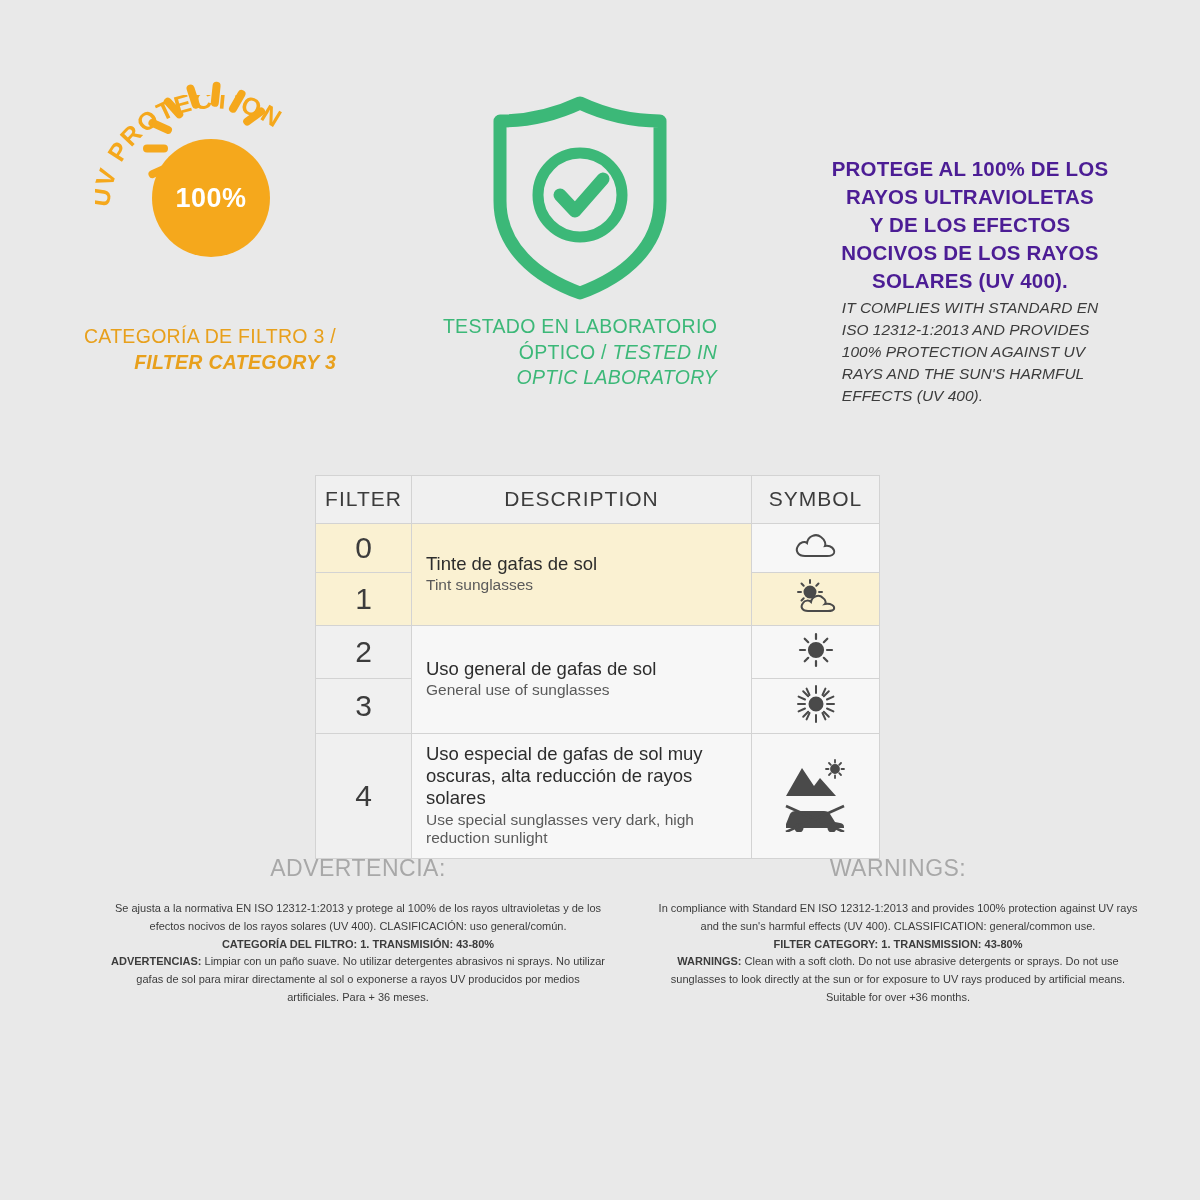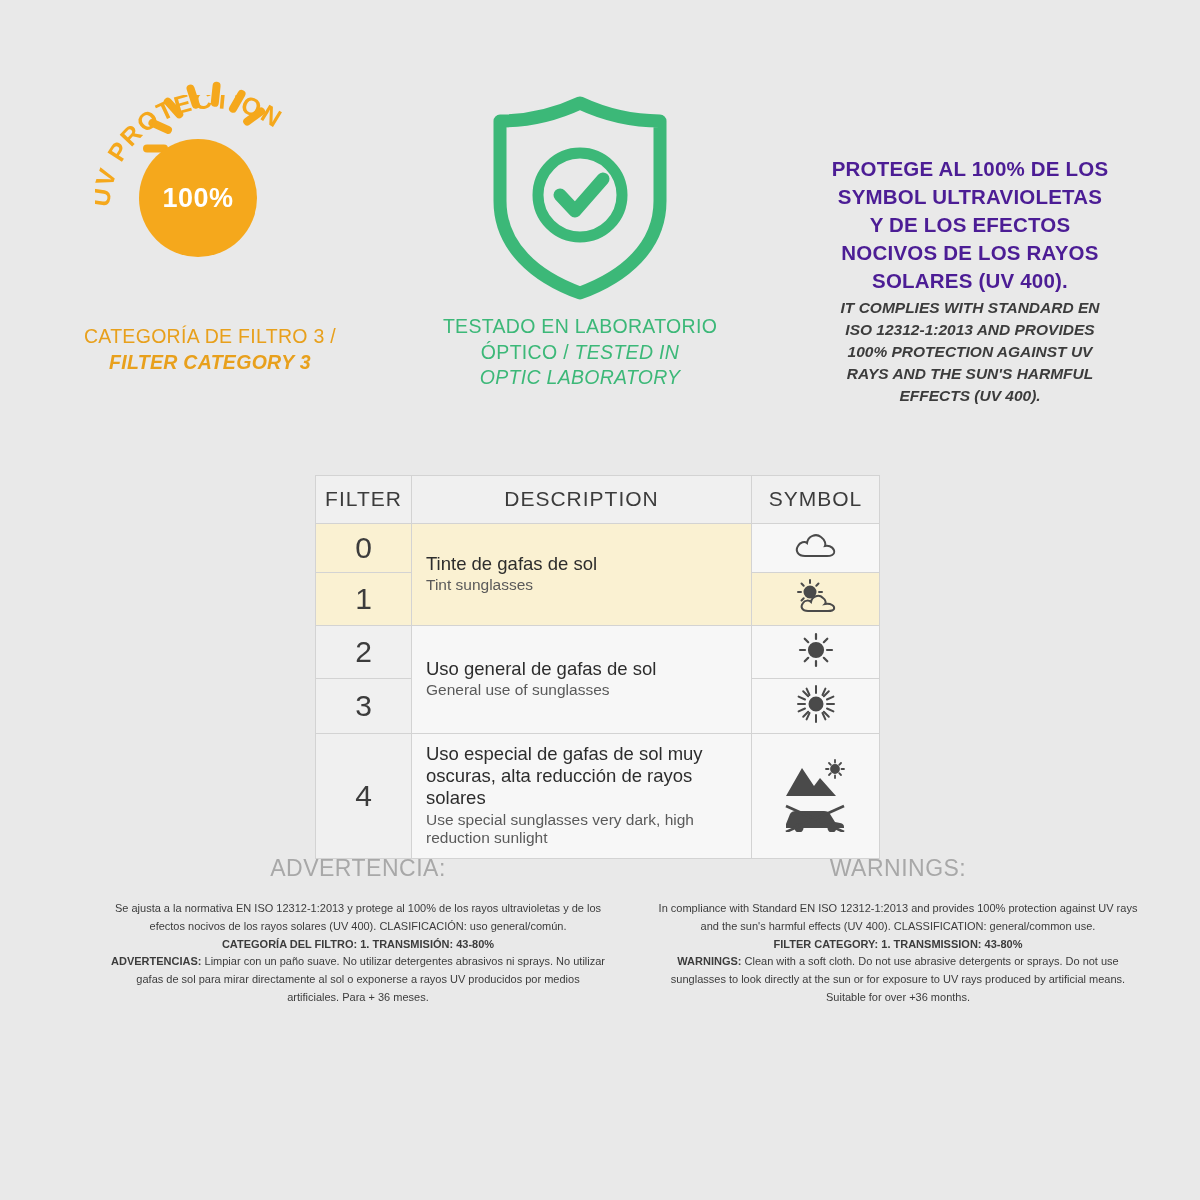--- a/index.html
+++ b/index.html
@@ -20,21 +20,21 @@
     align-items:flex-start;
   }
   .col { flex:1; display:flex; flex-direction:column; align-items:center; }
   .col-uv { flex:0 0 340px; }
   .col-lab { flex:0 0 400px; }
   .col-text { flex:1; padding-top:60px; }
 
   
   .sun-wrap { position:relative; width:230px; height:215px; }
   .sun-core {
-    position:absolute; left:44px; top:44px;
+    position:absolute; left:57px; top:44px;
     width:118px; height:118px; border-radius:50%;
     background:#f5a81c;
     display:flex; align-items:center; justify-content:center;
   }
   .sun-core span {
     color:#fff; font-size:27px; font-weight:bold; letter-spacing:0.5px;
   }
   .ray {
     position:absolute; left:50%; top:50%;
     width:8px; height:25px; border-radius:4px;
@@ -47,21 +47,21 @@
   }
   .uv-arc text {
     fill:#f5a81c;
     font-family:"Liberation Sans", sans-serif;
     font-size:25px;
     font-weight:bold;
     letter-spacing:1.5px;
   }
 
   .cap {
-    text-align:center;
+    text-align:right;
     line-height:1.32;
     margin-top:14px;
   }
   .cap-uv { color:#e8a01c; font-size:19.5px; letter-spacing:0.3px; }
   .cap-uv .it { font-style:italic; font-weight:bold; }
   .cap-lab { color:#3cb878; font-size:19.5px; letter-spacing:0.3px; }
   .cap-lab .it { font-style:italic; font-weight:normal; }
 
   
   .shield-wrap { width:200px; height:205px; }
@@ -69,26 +69,26 @@
   
   .rt-main {
     text-align:center;
     color:#4c1d95;
     font-size:20.5px;
     line-height:1.36;
     letter-spacing:0.2px;
     font-weight:bold;
   }
   .rt-sub {
-    text-align:center;
+    text-align:left;
     color:#3c3c3c;
     font-size:15.5px;
     line-height:1.42;
     font-style:italic;
-    font-weight:bold;
+    font-weight:normal;
     margin-top:3px;
   }
 
   
   .table-wrap {
     position:absolute;
     left:315px; top:475px;
     width:565px;
   }
   table.filters {
@@ -202,21 +202,21 @@
     <div class="cap cap-lab">
       <div>TESTADO EN LABORATORIO</div>
       <div><span>ÓPTICO / </span><span class="it">TESTED IN</span></div>
       <div class="it">OPTIC LABORATORY</div>
     </div>
   </div>
 
   <div class="col col-text">
     <div class="rt-main">
       <div>PROTEGE AL 100% DE LOS</div>
-      <div>SYMBOL ULTRAVIOLETAS</div>
+      <div>RAYOS ULTRAVIOLETAS</div>
       <div>Y DE LOS EFECTOS</div>
       <div>NOCIVOS DE LOS RAYOS</div>
       <div>SOLARES (UV 400).</div>
     </div>
     <div class="rt-sub">
       <div>IT COMPLIES WITH STANDARD EN</div>
       <div>ISO 12312-1:2013 AND PROVIDES</div>
       <div>100% PROTECTION AGAINST UV</div>
       <div>RAYS AND THE SUN'S HARMFUL</div>
       <div>EFFECTS (UV 400).</div>

